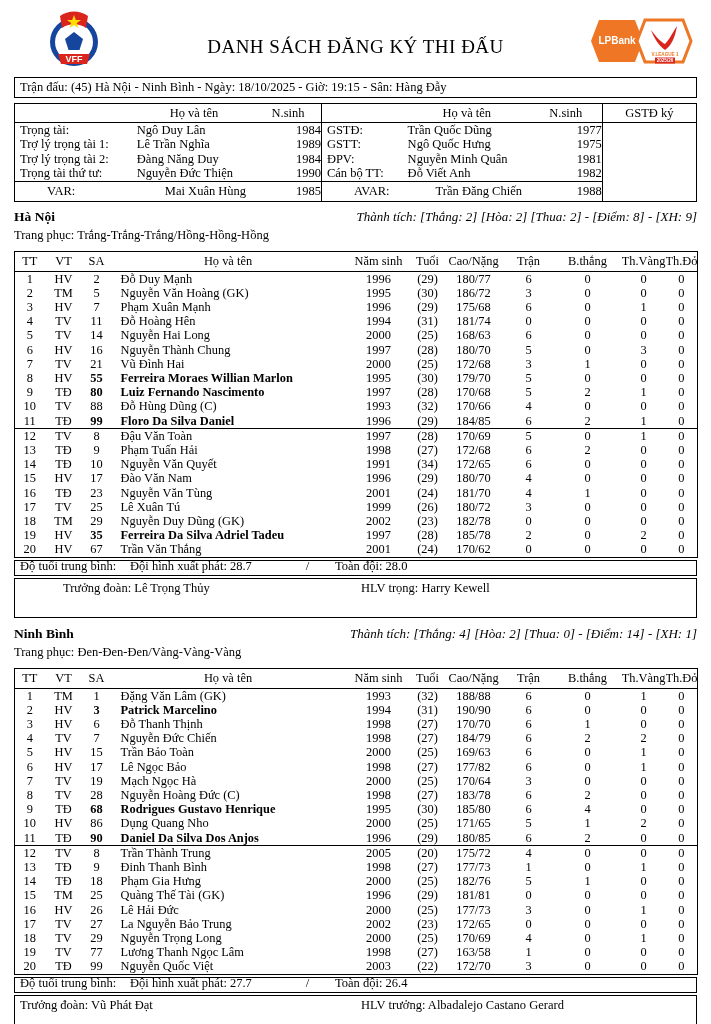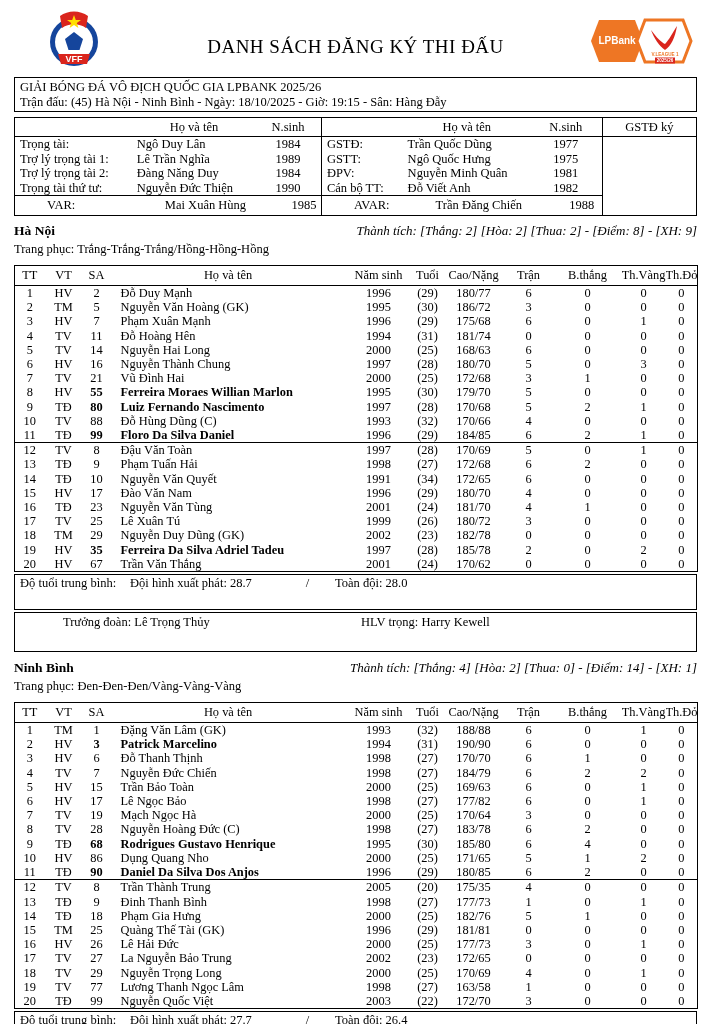--- a/index.html
+++ b/index.html
@@ -17,43 +17,43 @@
   
   .match-box { border:1.5px solid #000; margin-top:5px; padding:2px 5px; line-height:14.5px; }
 
   
   table { border-collapse:collapse; table-layout:fixed; width:683px; }
   .officials { border:1.5px solid #000; margin-top:5px; }
   .officials td { font-size:12.5px; height:14.5px; line-height:14.5px; white-space:nowrap; overflow:hidden; }
   .officials .hdr td { height:18px; line-height:18px; text-align:center; border-bottom:1px solid #000; }
   .officials td.oc0, .officials td.oc3 { text-align:left; padding-left:5px; }
   .officials td.oc1, .officials td.oc4 { text-align:left; padding-left:4px; }
-  .officials td.oc2, .officials td.oc5 { text-align:center; }
+  .officials td.oc2, .officials td.oc5 { text-align:right; }
   .officials td.oc2 { border-right:1px solid #000; }
   .officials td.oc5 { border-right:1px solid #000; }
   .officials .hdr td.h2, .officials .hdr td.h5 { border-right:1px solid #000; }
   .officials tr.var-row td { border-top:1px solid #000; height:19px; line-height:19px;padding-left:32px; }
   .officials td.sign-cell { border-left:1px solid #000; }
 
   
   .team-head { display:flex; justify-content:space-between; align-items:center; margin-top:7px; }
   .team-name { font-weight:bold; font-size:13.5px; }
   .team-record { font-size:13px;font-style:italic; }
   .team-kit { margin-top:2px; line-height:16px; }
 
   .players { border:1.5px solid #000; margin-top:8px; }
   .players td { font-size:12.4px; height:14.2px; line-height:14.2px; text-align:center;
                 white-space:nowrap; overflow:hidden; padding:0; }
   .players thead td { height:19px; line-height:19px; border-bottom:1px solid #000; }
   .players td.name { text-align:left; padding-left:10px; }
   .players td.b { font-weight:bold; }
   .players tbody.subs tr:first-child td { border-top:1px solid #000; }
 
-  .avg-box { border:1.5px solid #000; margin-top:2px; height:36px; line-height:17px;
-             display:flex; align-items:flex-start; position:relative; }
+  .avg-box { border:1.5px solid #000; margin-top:2px; height:16px; line-height:17px;
+             display:flex; align-items:flex-end; position:relative; }
   .avg-box span { display:inline-block; }
   .avg-label { padding-left:5px; width:115px; }
   .avg-xi { width:150px; }
   .avg-sep { width:55px; text-align:center; }
   .staff-box { border:1.5px solid #000; margin-top:2px; position:relative; padding:2px 0 0 5px; }
   .staff-leader { display:inline-block; }
   .staff-coach { position:absolute; left:346px; top:2px; }
   .staff-h40 { height:40px;padding-left:48px; }
   .staff-h42 { height:42px; }
 
@@ -89,21 +89,20 @@
         <polygon points="56,4 94,4 102,25 94,46 56,46 48,25" fill="#ffffff" stroke="#EE7624" stroke-width="3"></polygon>
         <path d="M62 14 C68 22 72 26 76 28 C80 24 84 16 88 10 C86 22 82 30 76 34 C70 30 65 22 62 14 Z" fill="#DA251D"></path>
         <text x="76" y="40" text-anchor="middle" font-family="Liberation Sans, sans-serif" font-size="4.6" font-weight="bold" fill="#EE7624">V.LEAGUE 1</text>
         <rect x="66" y="41.5" width="20" height="6" fill="#DA251D"></rect>
         <text x="76" y="46.3" text-anchor="middle" font-family="Liberation Sans, sans-serif" font-size="4.6" font-weight="bold" fill="#ffffff">2025/26</text>
       </svg>
     </div>
   </div>
 
   <div class="match-box">
-    <div>GIẢI BÓNG ĐÁ VÔ ĐỊCH QUỐC GIA LPBANK 2025/26</div>
     <div>Trận đấu: (45) Hà Nội - Ninh Bình - Ngày: 18/10/2025 - Giờ: 19:15 - Sân: Hàng Đẫy</div>
   </div>
 
   <table class="officials">
     <colgroup>
       <col style="width:118px">
         <col style="width:122px">
         <col style="width:66px">
       <col style="width:82px">
         <col style="width:126px">
@@ -659,21 +658,21 @@
           </tr>
         </tbody>
       <tbody class="subs">
           <tr>
             <td>12</td>
             <td>TV</td>
             <td>8</td>
             <td class="name">Trần Thành Trung</td>
             <td>2005</td>
             <td>(20)</td>
-            <td>175/35</td>
+            <td>175/72</td>
             <td>4</td>
             <td>0</td>
             <td>0</td>
             <td>0</td>
           </tr>
           <tr>
             <td>13</td>
             <td>TĐ</td>
             <td>9</td>
             <td class="name">Đinh Thanh Bình</td>

